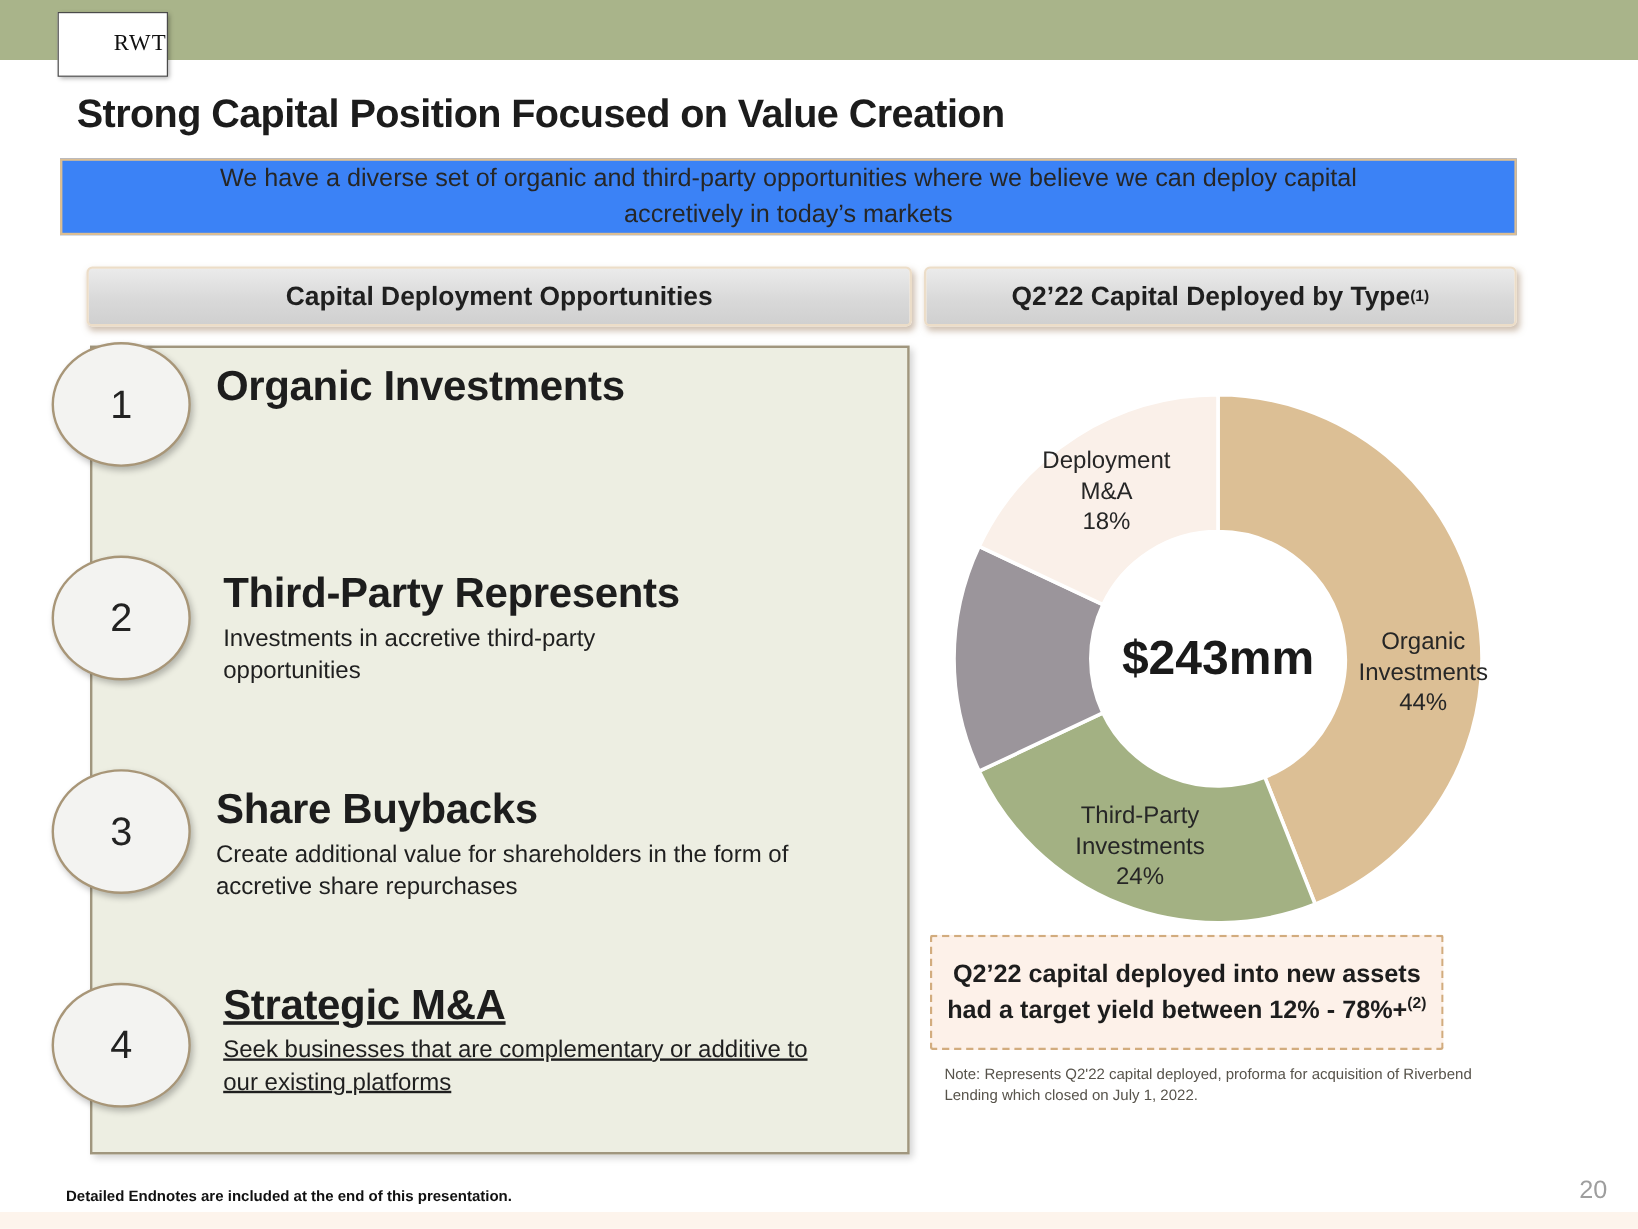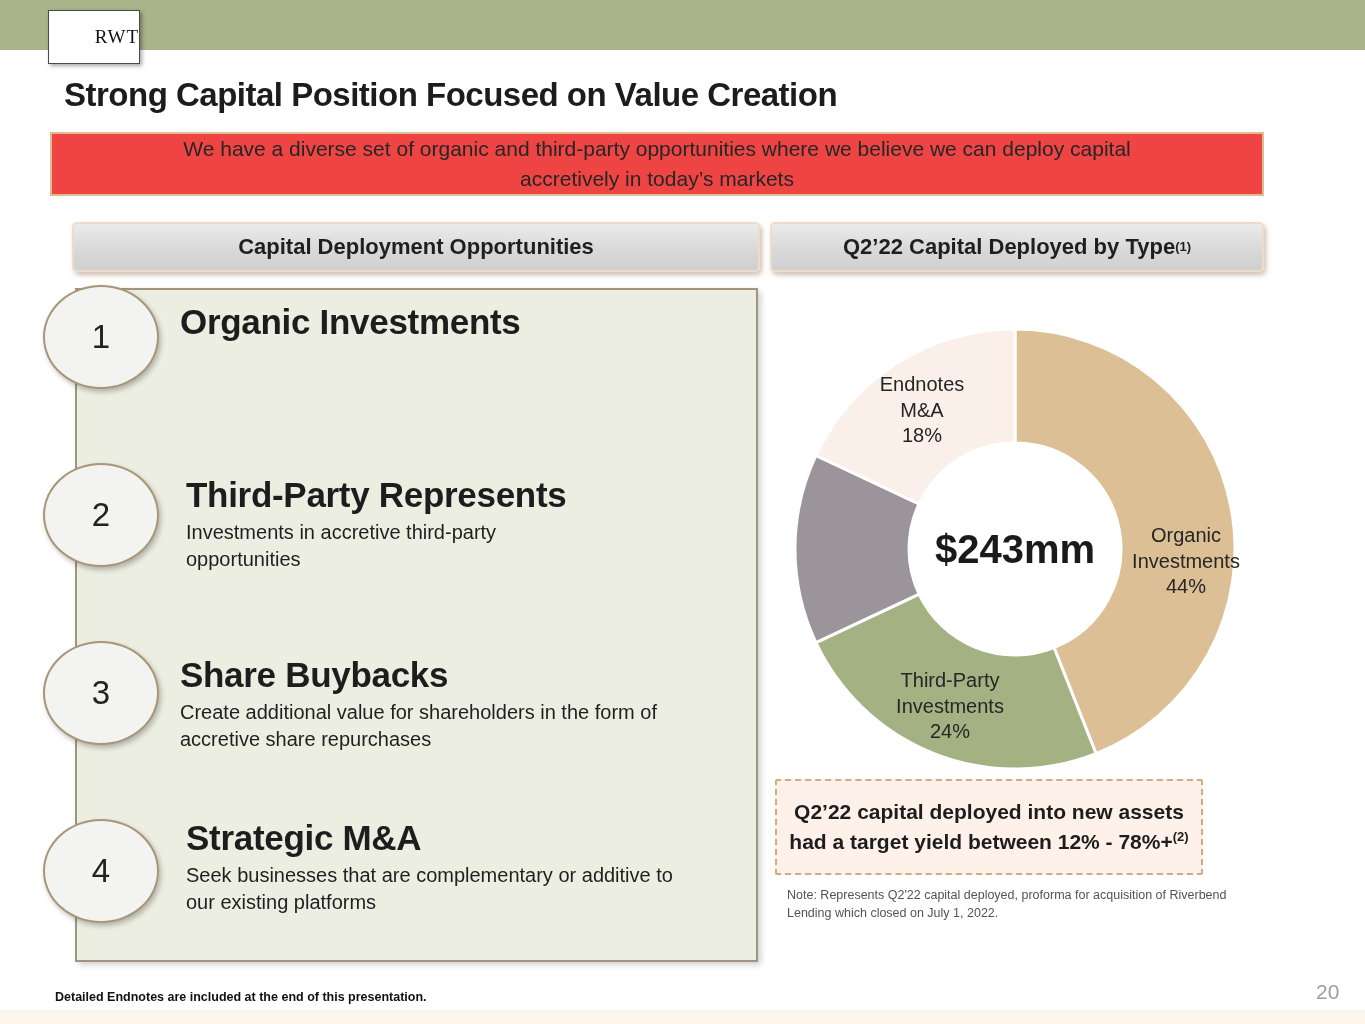--- a/index.html
+++ b/index.html
@@ -19,21 +19,21 @@
     display:flex; align-items:center; justify-content:flex-end;
     font-family:"Liberation Serif", serif; font-size:19px; color:#111111; letter-spacing:1px;
   }
   .slide-title {
     position:absolute; left:64px; top:76px;
     font-size:33px; font-weight:bold; letter-spacing:-0.5px; color:#1c1c1c;
     white-space:nowrap;
   }
   .subtitle-box {
     position:absolute; left:50px; top:132px; width:1214px; height:64px;
-    background:#ef4444; border:2px solid #dcbe93;
+    background:#3b82f6; border:2px solid #dcbe93;
     display:flex; flex-direction:column; align-items:center; justify-content:center;
     text-align:center; font-size:21px; line-height:1.45; color:#262626;
   }
   .col-header {
     position:absolute; height:50px;
     background:linear-gradient(180deg,#ebebeb 0%,#d9d9d9 55%,#d0d0d0 100%);
     border:2px solid #ecddc8; border-radius:5px;
     box-shadow:2px 3px 5px rgba(160,130,100,0.5);
     display:flex; align-items:center; justify-content:center;
     font-size:22px; font-weight:bold; color:#1f1f1f;
@@ -55,21 +55,21 @@
     font-size:33px; color:#222222; z-index:3;
   }
   .circle-1 { top:285px; } .circle-2 { top:463px; } .circle-3 { top:641px; } .circle-4 { top:819px; }
 
   .cap-item { position:absolute; z-index:2; }
   .cap-item .item-title { font-size:35px; font-weight:bold; letter-spacing:-0.3px; color:#1d1d1d; margin-bottom:4px; }
   .cap-item .item-desc  { font-size:20px; line-height:1.35; color:#1f1f1f; }
   .item-1 { left:180px; top:302px; } .item-1 .item-desc { width:430px; }
   .item-2 { left:186px; top:475px; } .item-2 .item-desc { width:380px; }
   .item-3 { left:180px; top:655px; } .item-3 .item-desc { width:560px; }
-  .item-4 { left:186px; top:818px; } .item-4 .item-desc { width:520px; }
+  .item-4 { left:186px; top:818px;text-decoration:underline; } .item-4 .item-desc { width:520px; }
 
   .chart-wrap { position:absolute; left:791px; top:325px; width:448px; height:448px; overflow:visible; }
   .chart-wrap svg { position:absolute; left:0; top:0; overflow:visible; }
   .chart-label {
     position:absolute; transform:translate(-50%,-50%);
     text-align:center; font-size:20px; line-height:1.28; color:#262626; white-space:nowrap; z-index:2;
   }
   .chart-label span { display:block; }
   .lbl-strategic { left:131px; top:85px; }
   .lbl-share     { left:54px;  top:226px; }
@@ -165,21 +165,21 @@
     <span>Organic</span>
     <span>Investments</span>
     <span>44%</span>
   </div>
   <div class="chart-label lbl-third">
     <span>Third-Party</span>
     <span>Investments</span>
     <span>24%</span>
   </div>
   <div class="chart-label lbl-strategic">
-    <span>Endnotes</span>
+    <span>Deployment</span>
     <span>M&amp;A</span>
     <span>18%</span>
   </div>
   <div class="center-label">$243mm</div>
 </div>
 
 <div class="callout">
   <div>Q2’22 capital deployed into new assets</div>
   <div>
     <span>had a target yield between 12% - 78%+</span><sup class="callout-sup">(2)</sup>

